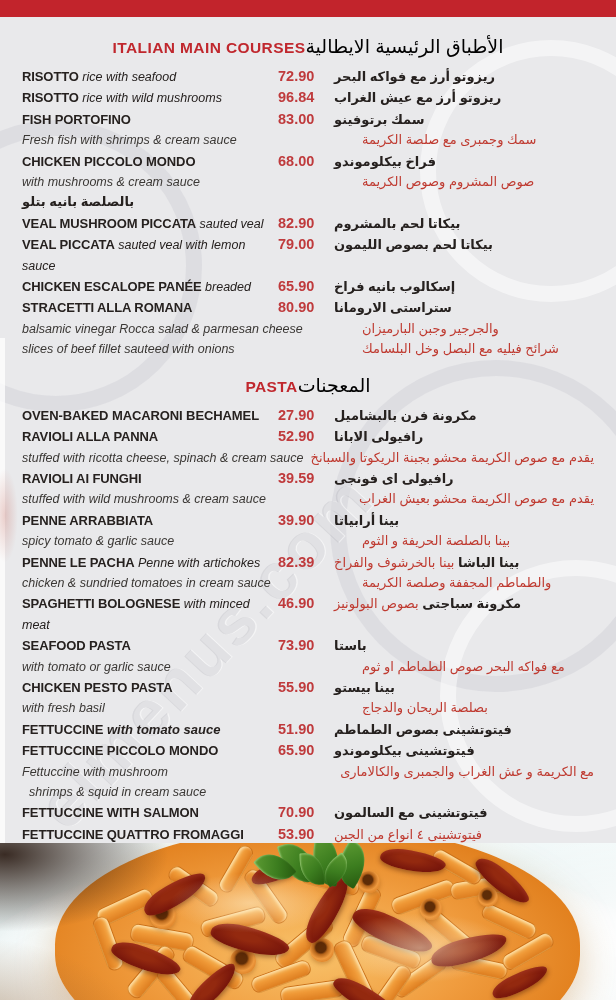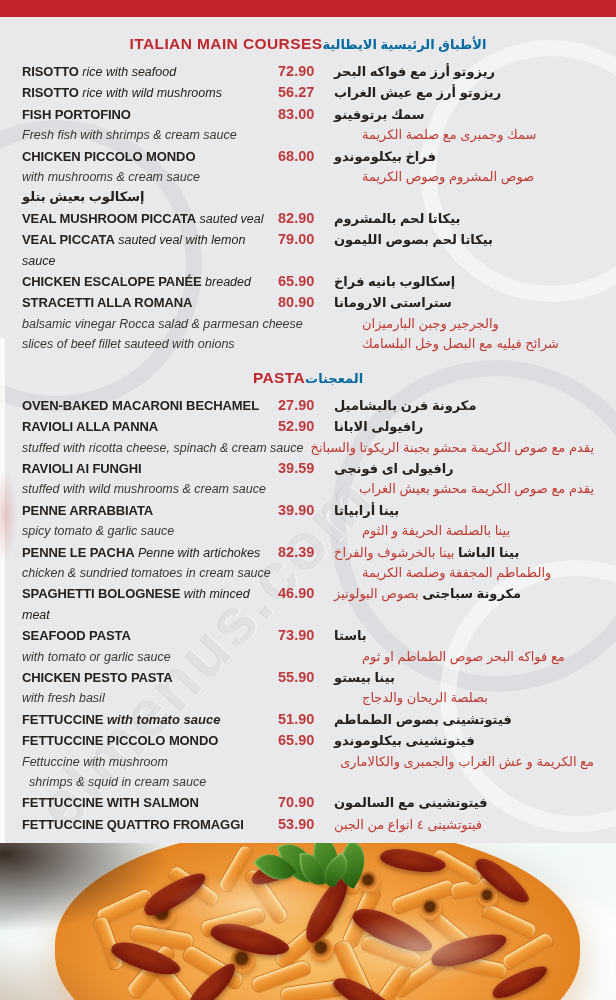--- a/index.html
+++ b/index.html
@@ -12,21 +12,21 @@
   .edge-strip{position:absolute;left:0;top:338px;width:5px;height:505px;background:rgba(255,255,255,.75);}
   .pink-smudge{position:absolute;left:-8px;top:468px;width:26px;height:95px;border-radius:50%;
         background:radial-gradient(ellipse,rgba(205,125,115,.35),rgba(205,125,115,0) 70%);}
   .watermark{position:absolute;left:22px;top:792px;transform:rotate(-47deg);transform-origin:0 0;
         font-size:66px;font-weight:800;letter-spacing:3px;white-space:nowrap;
         color:rgba(150,150,158,.20);text-shadow:1px 1px 0 rgba(255,255,255,.5);pointer-events:none;}
   
   .content{position:absolute;top:17px;left:0;width:616px;padding:18px 22px 0 22px;box-sizing:border-box;}
   .sec-head{display:flex;justify-content:center;align-items:baseline;margin-bottom:8px;}
   .sec-title-en{color:#c0272d;font-weight:700;font-size:15.5px;letter-spacing:.4px;}
-  .sec-title-ar{color:#0369a1;font-weight:700;font-size:13px;direction:rtl;}
+  .sec-title-ar{color:#000000;font-weight:400;font-size:19px;direction:rtl;}
   .menu-section{margin-bottom:2px;}
   .menu-section.s2{margin-top:14px;}
   .menu-section.s3{margin-top:15px;}
   .row{display:flex;align-items:baseline;line-height:20.4px;min-height:20.4px;}
   .en-block{width:312px;flex:0 0 312px;display:flex;align-items:baseline;}
   .en-name{flex:1;font-weight:700;font-size:13px;letter-spacing:-.1px;}
   .en-name .it{font-weight:400;font-style:italic;font-size:12.5px;letter-spacing:0;}
   .en-name .it.b{font-weight:700;font-size:13px;}
   .price{flex:0 0 56px;width:56px;font-weight:700;font-size:14.5px;color:#bf3a3c;}
   .ar{flex:1;text-align:left;direction:rtl;font-size:13px;white-space:nowrap;min-width:0;}
@@ -89,21 +89,21 @@
     </span>
     <span class="ar">
       <span class="ar-black">ريزوتو أرز مع فواكه البحر</span>
       <span class="ar-red"></span>
     </span>
   </div>
 
   <div class="row item">
     <span class="en-block">
       <span class="en-name">RISOTTO<span class="it"> rice with wild mushrooms</span></span>
-      <span class="price">56.27</span>
+      <span class="price">96.84</span>
     </span>
     <span class="ar">
       <span class="ar-black">ريزوتو أرز مع عيش الغراب</span>
       <span class="ar-red"></span>
     </span>
   </div>
 
   <div class="row item">
     <span class="en-block">
       <span class="en-name">FISH PORTOFINO</span>
@@ -131,21 +131,21 @@
     </span>
   </div>
 
   <div class="row desc">
     <span class="en-desc">with mushrooms &amp; cream sauce</span>
     <span class="ar red">صوص المشروم وصوص الكريمة</span>
   </div>
 
   <div class="row item">
     <span class="ar">
-      <span class="ar-black">إسكالوب بعيش بتلو</span>
+      <span class="ar-black">بالصلصة بانيه بتلو</span>
       <span class="ar-red"></span>
     </span>
   </div>
 
   <div class="row item">
     <span class="en-block">
       <span class="en-name">VEAL MUSHROOM PICCATA<span class="it"> sauted veal</span></span>
       <span class="price">82.90</span>
     </span>
     <span class="ar">

